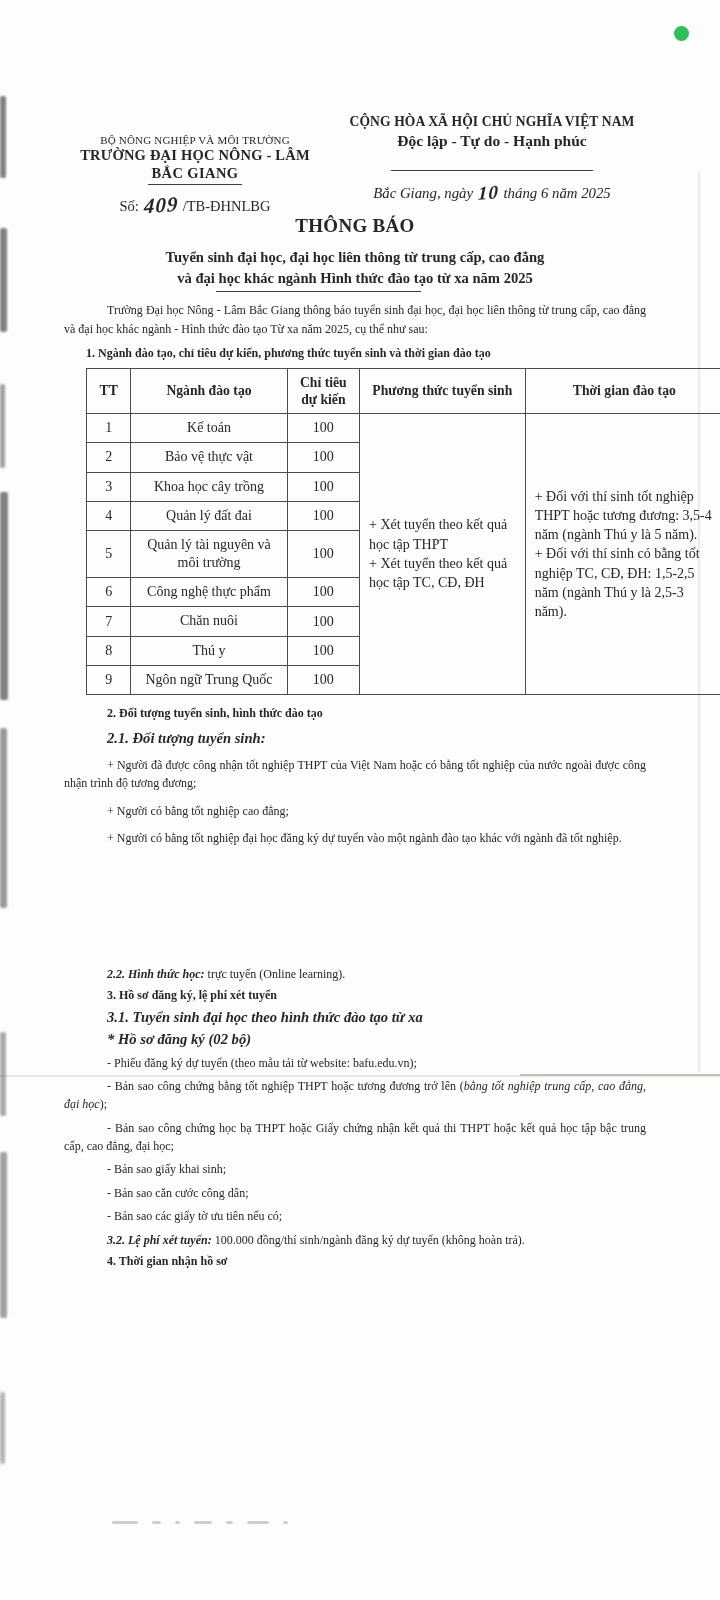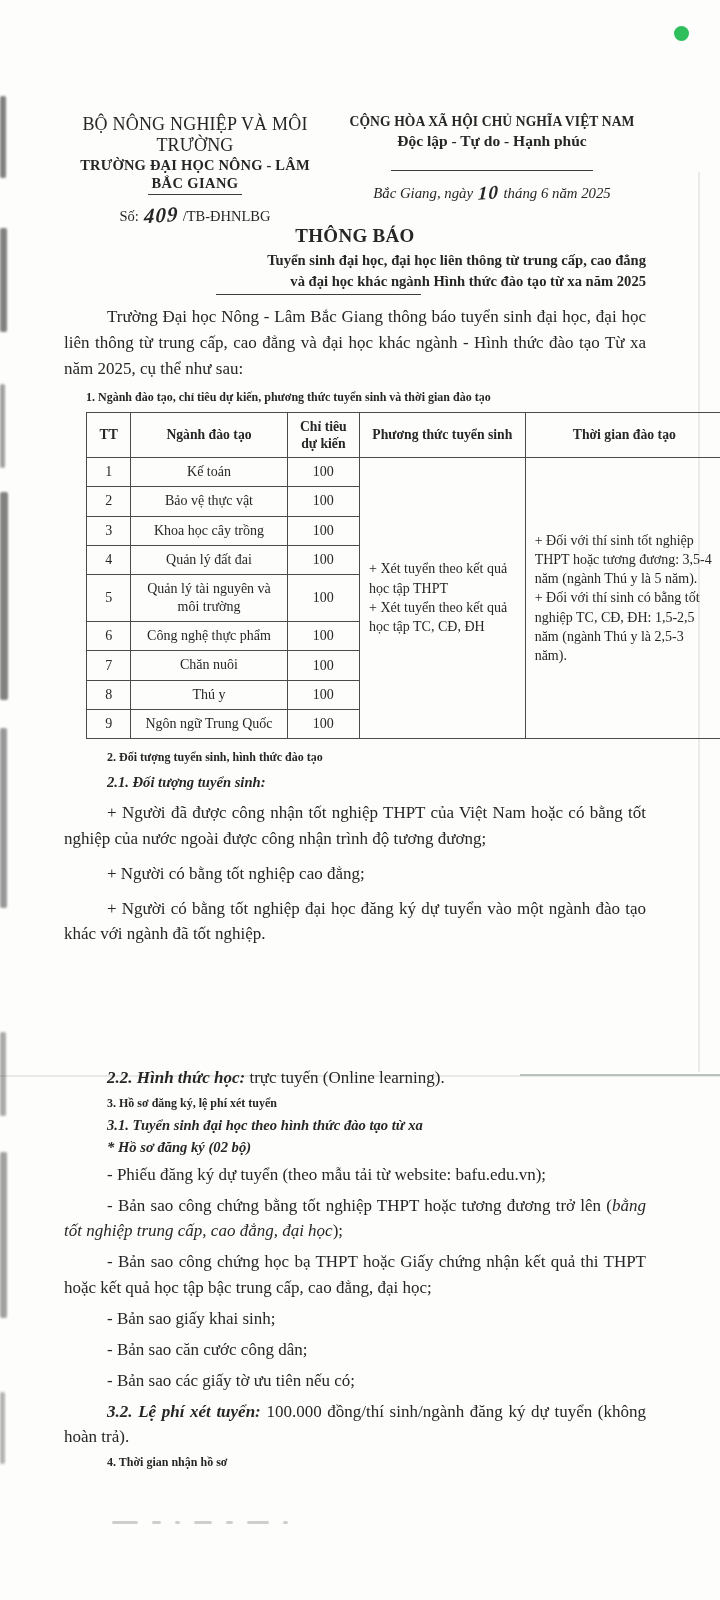--- a/index.html
+++ b/index.html
@@ -50,40 +50,40 @@
   .f1{width:26px;} .f2{width:9px;} .f3{width:5px;} .f4{width:18px;} .f5{width:7px;} .f6{width:22px;} .f7{width:5px;}
 
   
   .content {
     position:relative; z-index:3;
     padding:114px 74px 0 64px;
   }
   .header-row { display:flex; }
   .header-left { width:262px; text-align:center; flex-shrink:0; }
   .header-right { flex:1; text-align:center; padding-left:12px; }
-  .hl-1 { font-size:18px; letter-spacing:.2px; }
+  .hl-1 { font-size:11px; letter-spacing:.2px;margin-top:20px; }
   .hl-2 { font-size:14.5px; font-weight:bold; margin-top:1px; letter-spacing:.2px;text-align:center; }
   .hl-3 { display:inline-block; font-size:14.5px; font-weight:bold; letter-spacing:.4px;
           border-bottom:1.6px solid #3c3c3c; padding:0 4px 2px; }
   .so-line { margin-top:9px; font-size:14.5px; }
   .hr-1 { font-size:13.6px; font-weight:bold; letter-spacing:.1px; }
   .hr-2 { display:inline-block; font-size:15.5px; font-weight:bold;
           border-bottom:1.6px solid #3c3c3c; padding:0 6px 20px; margin-top:2px; }
   .date-line { margin-top:11px; font-style:italic; font-size:14.8px; }
   .handwrite { font-weight:bold; font-style:italic; font-size:21px;
                letter-spacing:1px; display:inline-block; transform:rotate(-4deg) skewX(-6deg);
                margin:0 1px; line-height:1; position:relative; top:1px; }
   .handwrite.day { font-size:19px; }
 
   .doc-title { text-align:center; font-weight:bold; font-size:19px; letter-spacing:.3px; }
-  .doc-subtitle { text-align:right; font-weight:bold; font-size:14.6px; line-height:1.42; margin-top:3px; }
+  .doc-subtitle { text-align:center; font-weight:bold; font-size:14.6px; line-height:1.42; margin-top:10px; }
   .subtitle-underline { width:205px; height:0; border-top:1.6px solid #3c3c3c; margin:3px 0 0 152px; }
 
   p.body-p {
-    font-size:17px; line-height:1.52; text-align:justify;
+    font-size:12px; line-height:1.52; text-align:justify;
     text-indent:43px; margin-top:9px;
   }
   .sec-heading { font-weight:bold; font-size:12px; margin-top:11px; text-indent:43px; }
   .sec-heading.tight { margin-top:8px; text-indent:22px; }
   .italic-heading { font-weight:bold; font-style:italic; font-size:14.6px; margin-top:9px; text-indent:43px; }
 
   table.main-table {
     border-collapse:collapse; margin:7px 0 0 22px; width:638px;
     font-size:14px; color:#262626;border-radius:27px;
   }

